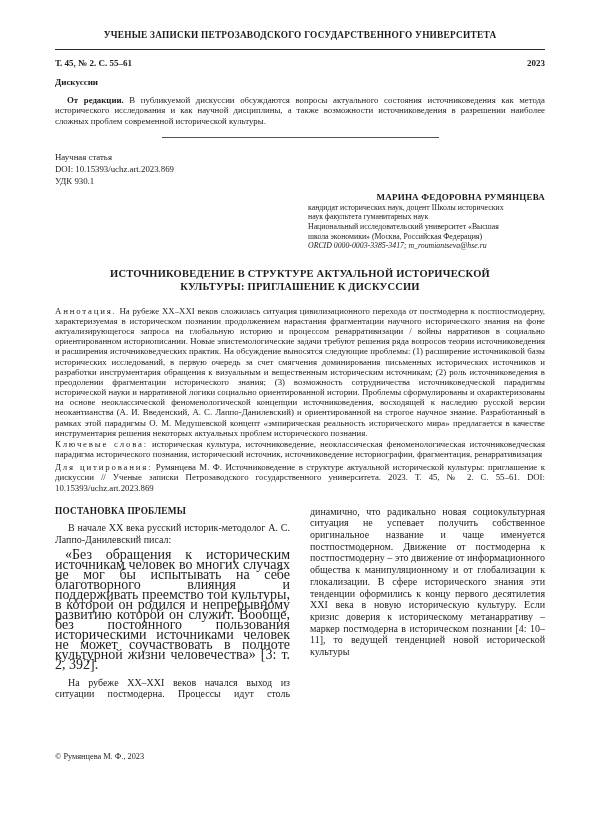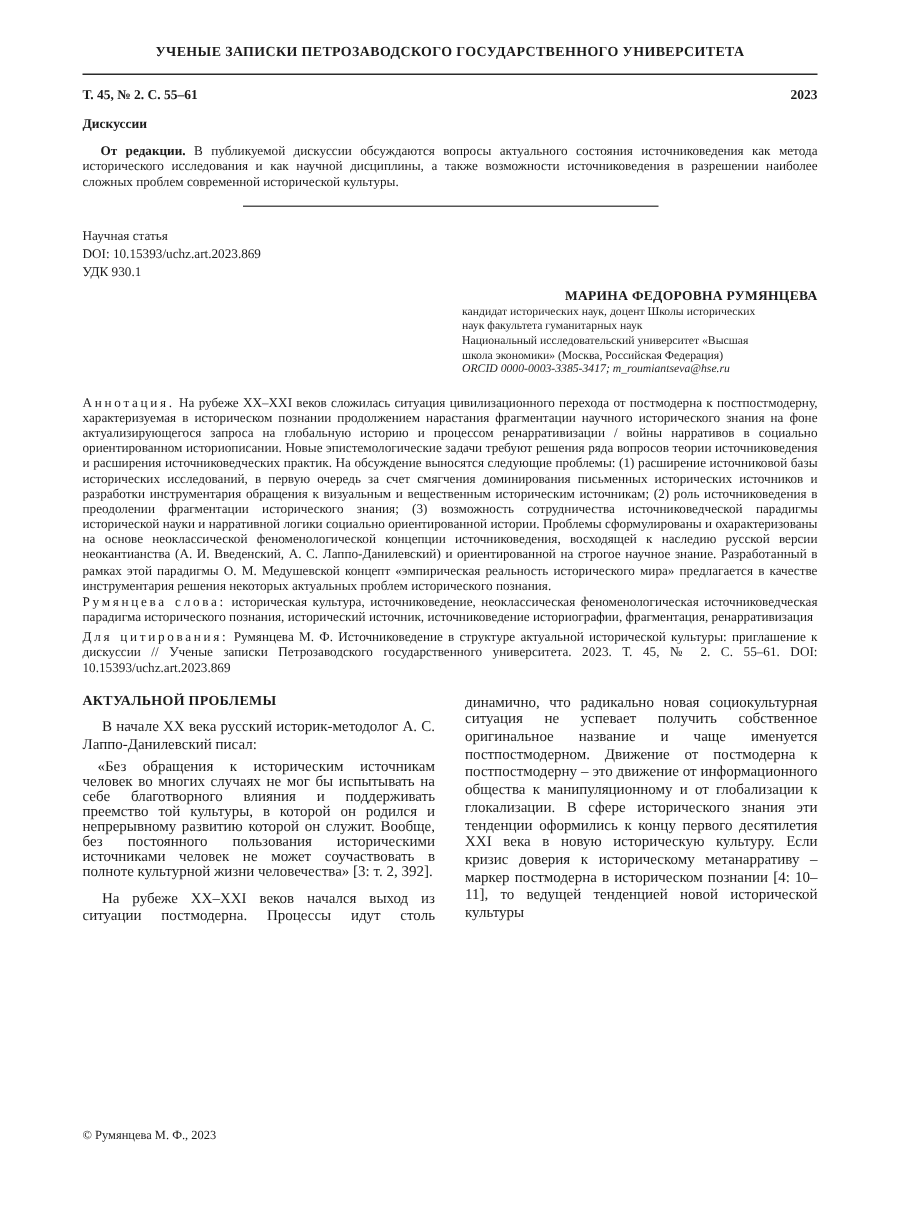--- a/index.html
+++ b/index.html
@@ -35,21 +35,21 @@
   
   .abs-par { margin-top:12px; font-size:8.8px; line-height:10.15px; text-align:justify; hyphens:auto; }
   .kw-par  { margin-top:1px; font-size:8.8px; line-height:10.15px; text-align:justify; hyphens:auto; }
   .cit-par { margin-top:3px; font-size:8.8px; line-height:10.15px; text-align:justify; hyphens:auto; }
   .sp-label { letter-spacing:1.8px; }
   
   .columns { display:flex; gap:20px; margin-top:13px; }
   .col { width:235px; font-size:10px; line-height:11.7px; text-align:justify; hyphens:auto; }
   .col-heading { font-weight:bold; font-size:9.3px; letter-spacing:0.2px; margin-bottom:5px; }
   .indent { text-indent:13px; }
-  .quote { font-size:10px; line-height:10px; text-indent:10px; margin-top:4px; }
+  .quote { font-size:14px; line-height:10px; text-indent:10px; margin-top:4px; }
   .para-gap { margin-top:7px; }
   .cont { text-align-last:justify; }
   
   .copyright { position:absolute; left:55px; top:752px; font-size:8.3px; }
 </style>
 </head>
 <body>
 
 <div class="page">
 
@@ -75,30 +75,31 @@
 
   <div class="author-block">
     <div class="author-name">МАРИНА ФЕДОРОВНА РУМЯНЦЕВА</div>
     <div class="author-line">кандидат исторических наук, доцент Школы исторических</div>
     <div class="author-line">наук факультета гуманитарных наук</div>
     <div class="author-line">Национальный исследовательский университет «Высшая</div>
     <div class="author-line">школа экономики» (Москва, Российская Федерация)</div>
     <div class="author-orcid">ORCID 0000-0003-3385-3417; m_roumiantseva@hse.ru</div>
   </div>
 
+  <h1 class="article-title">ИСТОЧНИКОВЕДЕНИЕ В СТРУКТУРЕ АКТУАЛЬНОЙ ИСТОРИЧЕСКОЙ КУЛЬТУРЫ: ПРИГЛАШЕНИЕ К ДИСКУССИИ</h1>
 
   <p class="abs-par"><span class="sp-label">Аннотация.</span><span> На рубеже XX–XXI веков сложилась ситуация цивилизационного перехода от постмодерна к постпостмодерну, характеризуемая в историческом познании продолжением нарастания фрагментации научного исторического знания на фоне актуализирующегося запроса на глобальную историю и процессом ренарративизации / войны нарративов в социально ориентированном историописании. Новые эпистемологические задачи требуют решения ряда вопросов теории источниковедения и расширения источниковедческих практик. На обсуждение выносятся следующие проблемы: (1) расширение источниковой базы исторических исследований, в первую очередь за счет смягчения доминирования письменных исторических источников и разработки инструментария обращения к визуальным и вещественным историческим источникам; (2) роль источниковедения в преодолении фрагментации исторического знания; (3) возможность сотрудничества источниковедческой парадигмы исторической науки и нарративной логики социально ориентированной истории. Проблемы сформулированы и охарактеризованы на основе неоклассической феноменологической концепции источниковедения, восходящей к наследию русской версии неокантианства (А. И. Введенский, А. С. Лаппо-Данилевский) и ориентированной на строгое научное знание. Разработанный в рамках этой парадигмы О. М. Медушевской концепт «эмпирическая реальность исторического мира» предлагается в качестве инструментария решения некоторых актуальных проблем исторического познания.</span></p>
 
-  <p class="kw-par"><span class="sp-label">Румянцева слова:</span><span> историческая культура, источниковедение, неоклассическая феноменологическая источниковедческая парадигма исторического познания, исторический источник, источниковедение историографии, фрагментация, ренарративизация</span></p>
+  <p class="kw-par"><span class="sp-label">Ключевые слова:</span><span> историческая культура, источниковедение, неоклассическая феноменологическая источниковедческая парадигма исторического познания, исторический источник, источниковедение историографии, фрагментация, ренарративизация</span></p>
 
   <p class="cit-par"><span class="sp-label">Для цитирования:</span><span> Румянцева М. Ф. Источниковедение в структуре актуальной исторической культуры: приглашение к дискуссии // Ученые записки Петрозаводского государственного университета. 2023. Т. 45, № 2. С. 55–61. DOI: 10.15393/uchz.art.2023.869</span></p>
 
   <div class="columns">
     <div class="col">
-      <div class="col-heading">АКТУАЛЬНОЙ ПРОБЛЕМЫ</div>
+      <div class="col-heading">ПОСТАНОВКА ПРОБЛЕМЫ</div>
       <p class="indent">В начале XX века русский историк-методолог А. С. Лаппо-Данилевский писал:</p>
       <p class="quote">«Без обращения к историческим источникам человек во многих случаях не мог бы испытывать на себе благотворного влияния и поддерживать преемство той культуры, в которой он родился и непрерывному развитию которой он служит. Вообще, без постоянного пользования историческими источниками человек не может соучаствовать в полноте культурной жизни человечества» [3: т. 2, 392].</p>
       <p class="indent para-gap cont">На рубеже XX–XXI веков начался выход из ситуации постмодерна. Процессы идут столь</p>
     </div>
     <div class="col">
       <p class="cont">динамично, что радикально новая социокультурная ситуация не успевает получить собственное оригинальное название и чаще именуется постпостмодерном. Движение от постмодерна к постпостмодерну – это движение от информационного общества к манипуляционному и от глобализации к глокализации. В сфере исторического знания эти тенденции оформились к концу первого десятилетия XXI века в новую историческую культуру. Если кризис доверия к историческому метанарративу – маркер постмодерна в историческом познании [4: 10–11], то ведущей тенденцией новой исторической культуры</p>
     </div>
   </div>
 
   <div class="copyright">© Румянцева М. Ф., 2023</div>

